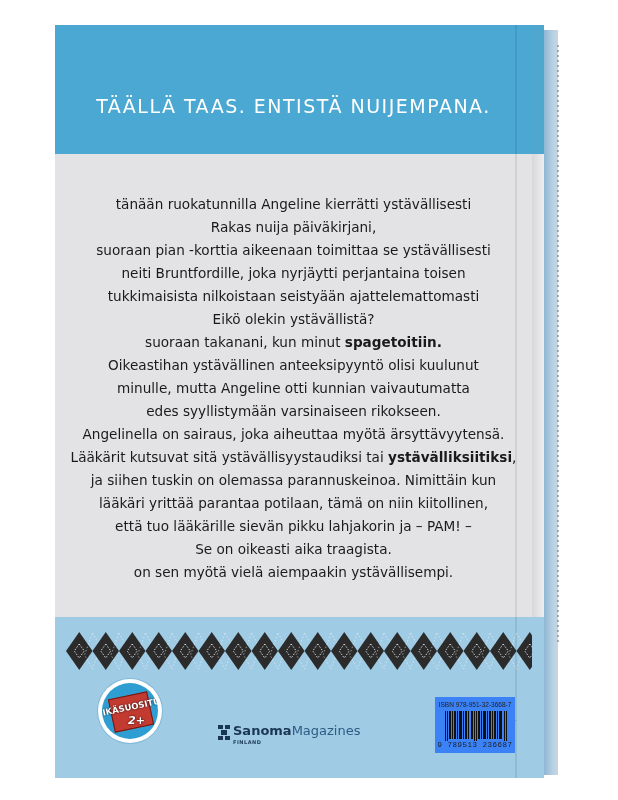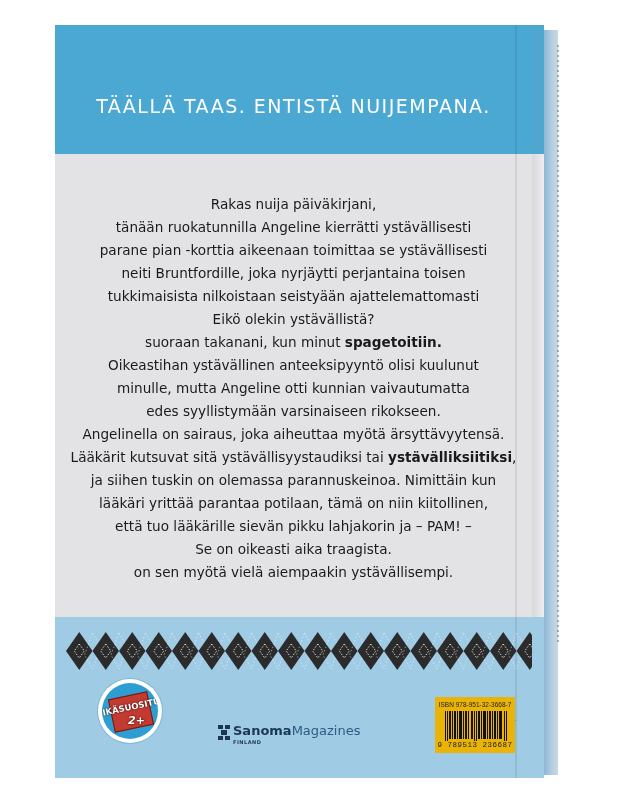--- a/index.html
+++ b/index.html
@@ -68,21 +68,21 @@
     .pub-country {
       position: absolute; left: 15px; top: 16px; font-size: 5px; color: #1e3a5a; letter-spacing: 0.5px;
       font-family: "DejaVu Sans", sans-serif; font-weight: bold;
     }
     .code-n {
       position: absolute; left: 446px; top: 74px; font-size: 8px; color: #1c2c3a;
       font-family: "Liberation Sans", sans-serif;
       margin-top: 24px;
     }
     .barcode-label {
-      position: absolute; left: 380px; top: 80px; width: 80px; height: 56px; background: #eab308;
+      position: absolute; left: 380px; top: 80px; width: 80px; height: 56px; background: #3b82f6;
     }
     .isbn-text {
       position: absolute; left: 0; right: 0; top: 4px; text-align: center; font-size: 6.5px; color: #222;
       font-family: "Liberation Sans", sans-serif;
     }
     .bars { position: absolute; left: 10px; top: 14px; width: 62px; height: 30px; }
     .barnum {
       position: absolute; left: 0; right: 0; top: 44px; text-align: center; font-size: 7.5px; color: #222;
       font-family: "Liberation Mono", monospace; letter-spacing: 0.5px;
     }
@@ -108,23 +108,23 @@
 </head>
 <body>
 
 <div class="book">
   <div class="cover">
     <div class="top-band">
       <div class="tagline">TÄÄLLÄ TAAS. ENTISTÄ NUIJEMPANA.</div>
     </div>
 
     <div class="body-text">
+      <span class="line">tänään ruokatunnilla Angeline kierrätti ystävällisesti</span>
       <span class="line">Rakas nuija päiväkirjani,</span>
-      <span class="line">tänään ruokatunnilla Angeline kierrätti ystävällisesti</span>
-      <span class="line">parane pian -korttia aikeenaan toimittaa se ystävällisesti</span>
+      <span class="line">suoraan pian -korttia aikeenaan toimittaa se ystävällisesti</span>
       <span class="line">neiti Bruntfordille, joka nyrjäytti perjantaina toisen</span>
       <span class="line">tukkimaisista nilkoistaan seistyään ajattelemattomasti</span>
       <span class="line">Eikö olekin ystävällistä?</span>
       <span class="line"><span>suoraan takanani, kun minut </span><b>spagetoitiin.</b></span>
       <span class="line">Oikeastihan ystävällinen anteeksipyyntö olisi kuulunut</span>
       <span class="line">minulle, mutta Angeline otti kunnian vaivautumatta</span>
       <span class="line">edes syyllistymään varsinaiseen rikokseen.</span>
       <span class="line">Angelinella on sairaus, joka aiheuttaa myötä ärsyttävyytensä.</span>
       <span class="line"><span>Lääkärit kutsuvat sitä ystävällisyystaudiksi tai </span><b>ystävälliksiitiksi</b><span>,</span></span>
       <span class="line">ja siihen tuskin on olemassa parannuskeinoa. Nimittäin kun</span>

